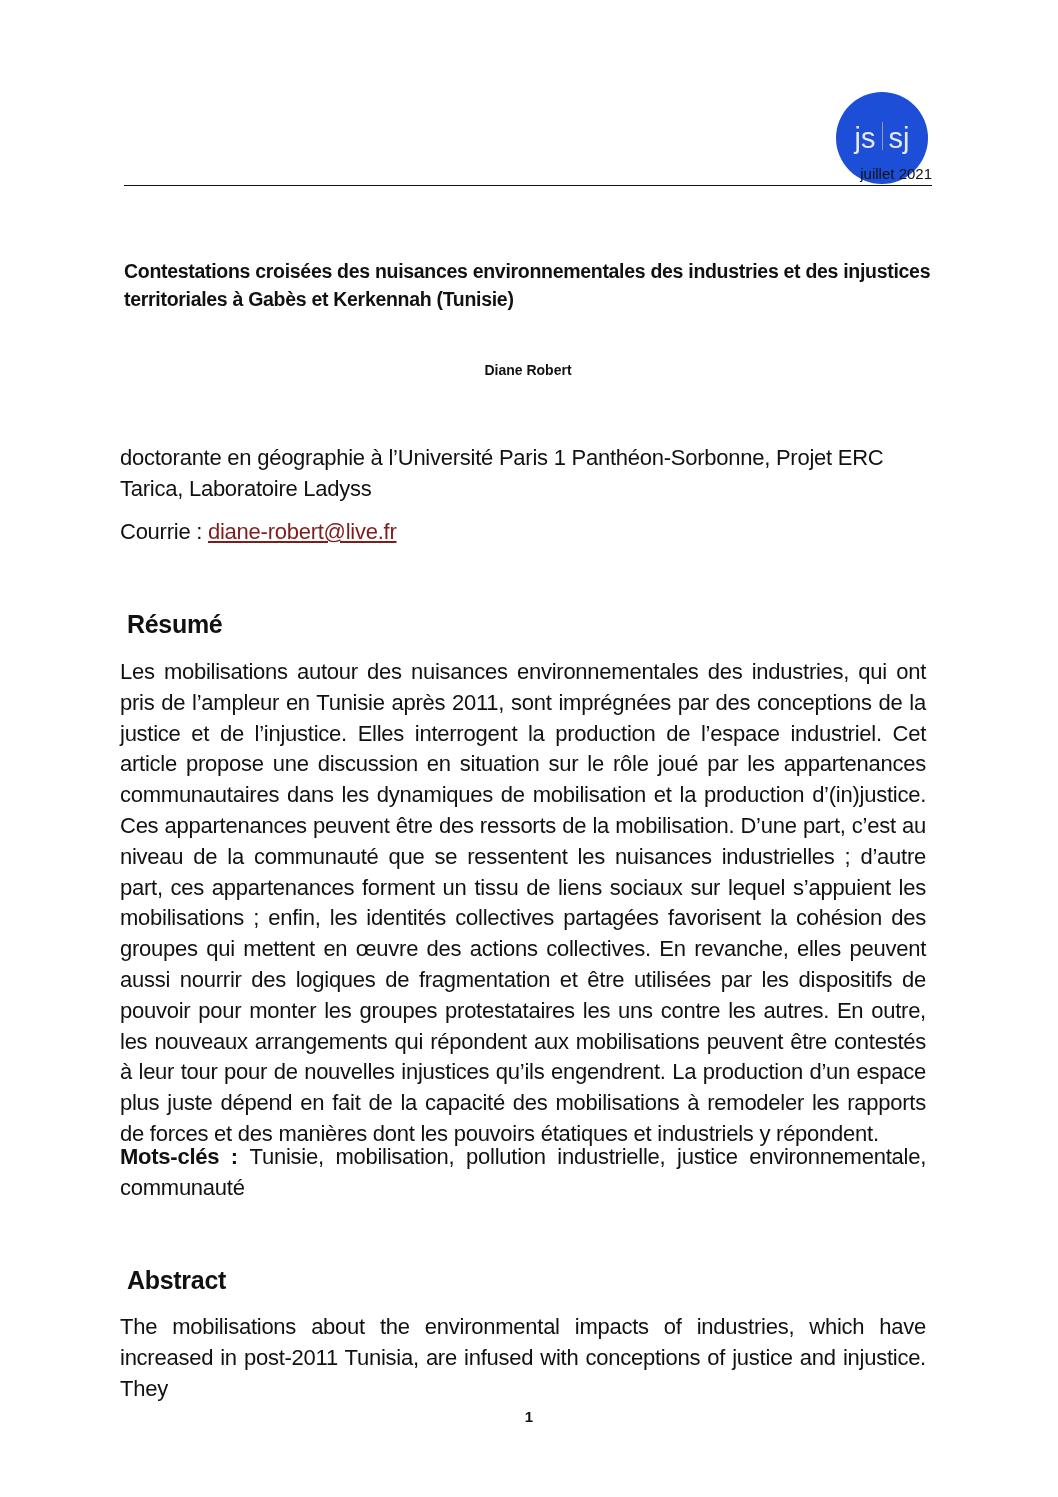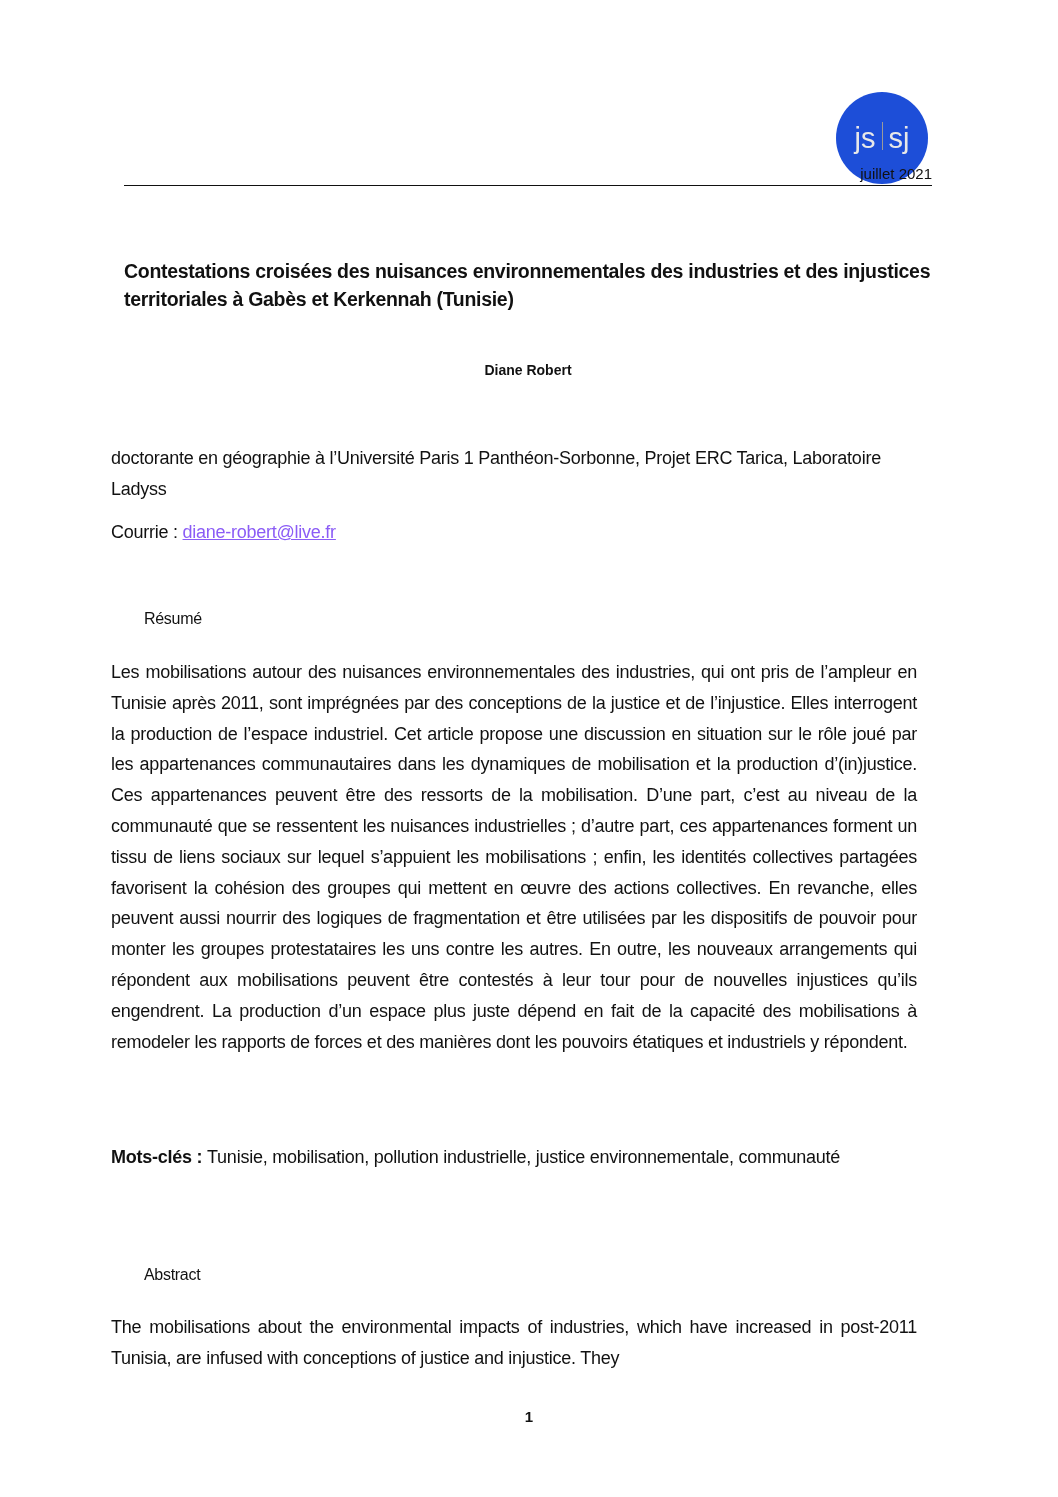--- a/index.html
+++ b/index.html
@@ -26,29 +26,29 @@
     .title {
       position: absolute; left: 124px; top: 257px; width: 808px;
       text-align: left; font-weight: bold; font-size: 19.5px; line-height: 28px;
       letter-spacing: -0.3px;
     }
     .author {
       position: absolute; left: 124px; top: 362px; width: 808px;
       text-align: center; font-weight: bold; font-size: 14px;
     }
     .body-text {
-      position: absolute; left: 111px; width: 806px;
-      font-size: 18px; line-height: 30.8px; text-align: justify;
+      position: absolute; left: 120px; width: 806px;
+      font-size: 22px; line-height: 30.8px; text-align: justify;
       letter-spacing: -0.25px;
     }
     .affil { top: 443px; text-align: left; }
     .email-line { top: 517px; text-align: left; }
-    .email-link { color: #8b5cf6; text-decoration: underline; }
+    .email-link { color: #7f1d1d; text-decoration: underline; }
     .heading {
-      position: absolute; left: 144px; font-weight: normal; font-size: 16px;
+      position: absolute; left: 127px; font-weight: bold; font-size: 25px;
       letter-spacing: -0.3px;
     }
     .resume-h { top: 610px; }
     .resume-p { top: 657px; }
     .keywords { top: 1142px; }
     .keywords .kw-label { font-weight: bold; margin-top: 40px; }
     .abstract-h { top: 1266px; }
     .abstract-p { top: 1312px; }
     .page-num {
       position: absolute; left: 0; width: 1058px; top: 1408px; text-align: center;

